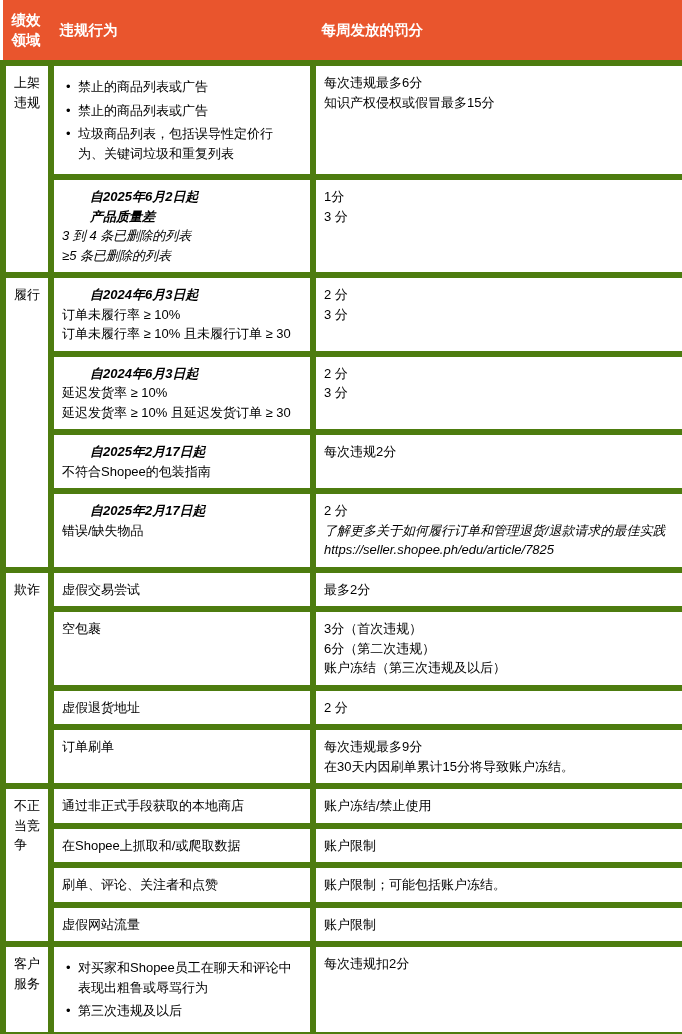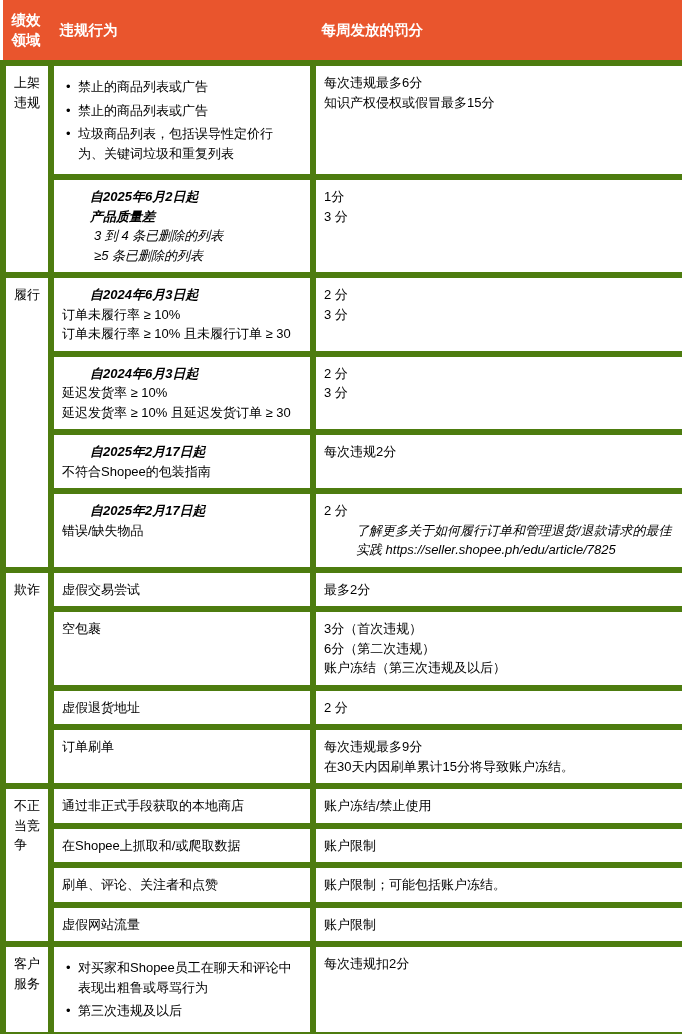--- a/index.html
+++ b/index.html
@@ -65,21 +65,20 @@
   }
   .bi {
     font-weight: bold;
     font-style: italic;
     display: block;
     margin-left: 28px;
   }
   .it {
     font-style: italic;
     display: block;
-    margin-left: 32px;
   }
   .ln { display: block; }
 </style>
 </head>
 <body>
 
 <table class="policy">
   <colgroup>
       <col class="c1">
       <col class="c2">

